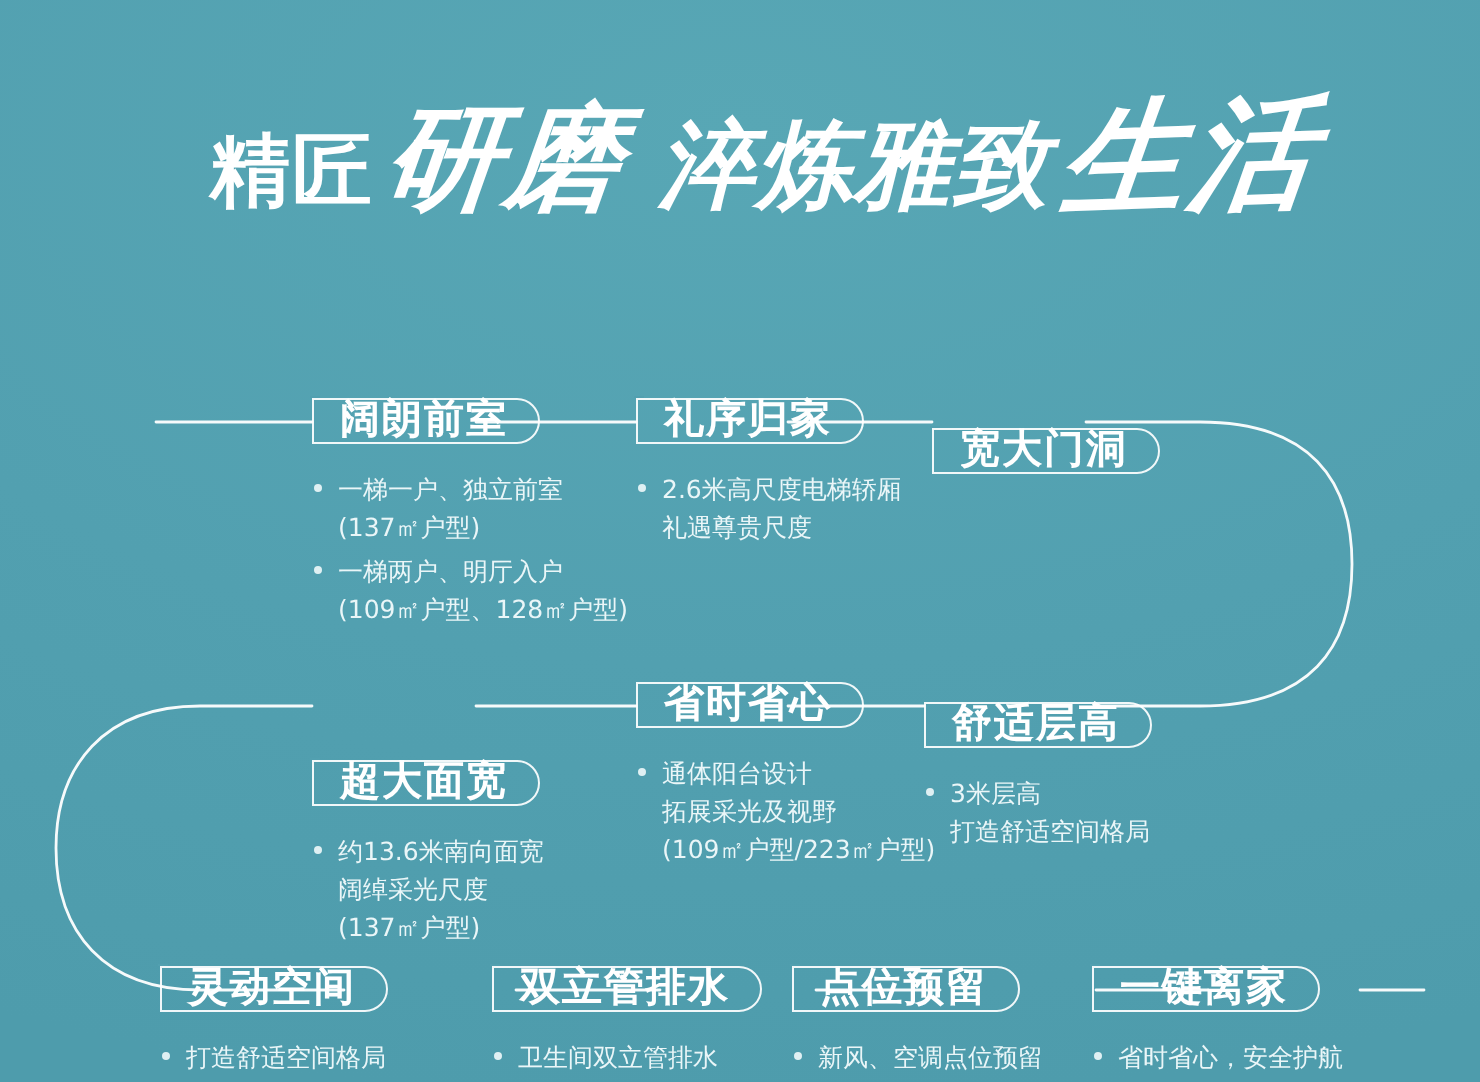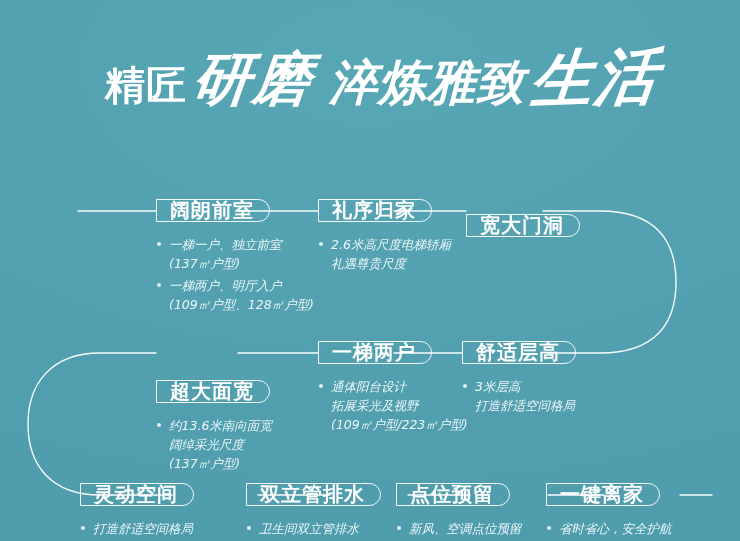--- a/index.html
+++ b/index.html
@@ -52,21 +52,21 @@
   }
   
   .chip::after{
     content:"";position:absolute;left:-1px;top:-1px;
     width:5px;height:3px;background:transparent;
     border-top:1.2px solid #52a0b0;
     box-sizing:border-box;
   }
   .chip .lbl{position:relative;z-index:2;}
 
-  .bullets{margin:13px 0 0 0;padding:0;list-style:none;font-style:italic;}
+  .bullets{margin:13px 0 0 0;padding:0;list-style:none;}
   .bullets li{
     position:relative;
     color:#eaf6f8;font-size:12.5px;line-height:19px;
     padding-left:13px;margin-bottom:3px;white-space:nowrap;
     font-family:"DejaVu Sans","Liberation Sans",sans-serif;
   }
   .bullets li .dot{
     position:absolute;left:1px;top:7px;width:4px;height:4px;border-radius:50%;
     background:#dff0f3;
   }
@@ -161,33 +161,33 @@
           <span class="dot"></span>
           <span class="l1">约13.6米南向面宽</span>
           <span class="l2">阔绰采光尺度</span>
           <span class="l3">(137㎡户型)</span>
         </li>
       </ul>
     </div>
 
     <div class="card" style="left:318px;top:341px;">
       <div class="chip">
-        <span class="lbl">一梯两户</span>
+        <span class="lbl">省时省心</span>
       </div>
       <ul class="bullets">
         <li>
           <span class="dot"></span>
           <span class="l1">通体阳台设计</span>
           <span class="l2">拓展采光及视野</span>
           <span class="l3">(109㎡户型/223㎡户型)</span>
         </li>
       </ul>
     </div>
 
-    <div class="card" style="left:462px;top:341px;">
+    <div class="card" style="left:462px;top:351px;">
       <div class="chip">
         <span class="lbl">舒适层高</span>
       </div>
       <ul class="bullets">
         <li>
           <span class="dot"></span>
           <span class="l1">3米层高</span>
           <span class="l2">打造舒适空间格局</span>
         </li>
       </ul>

